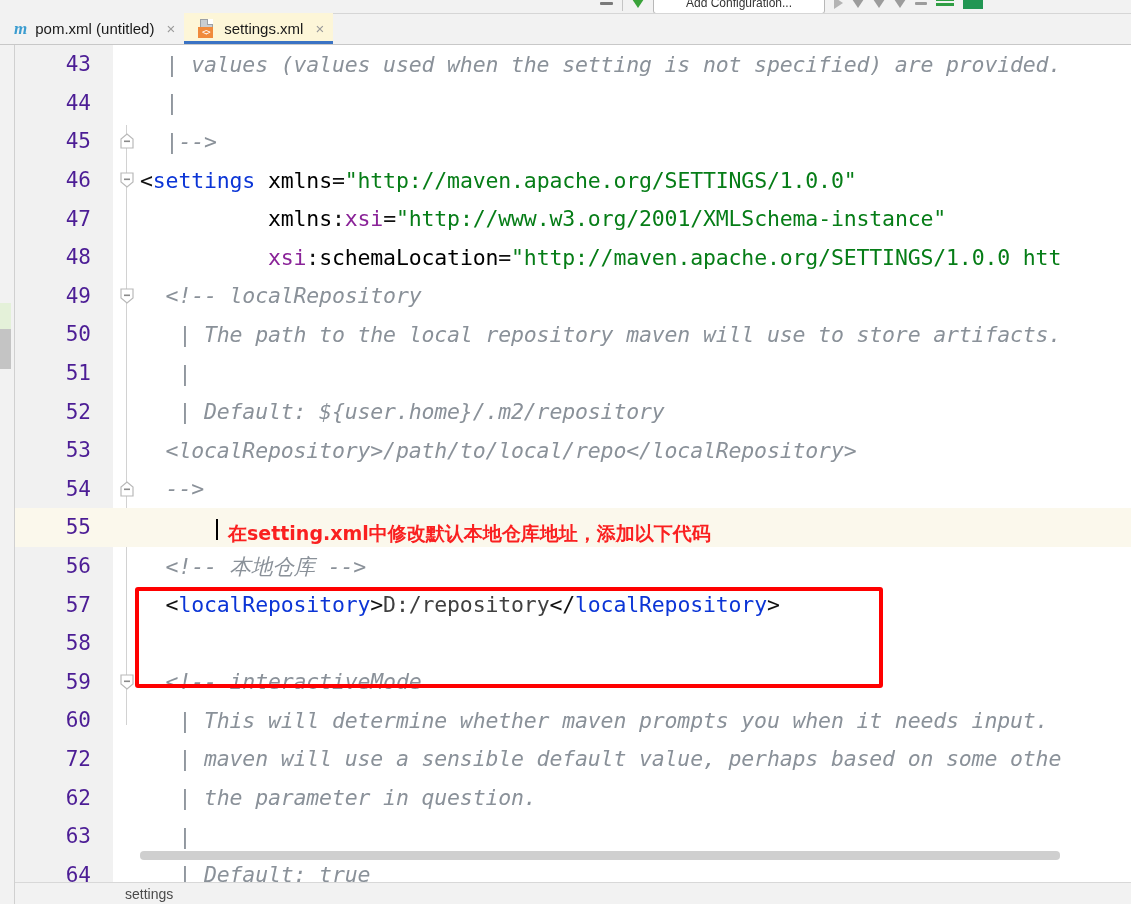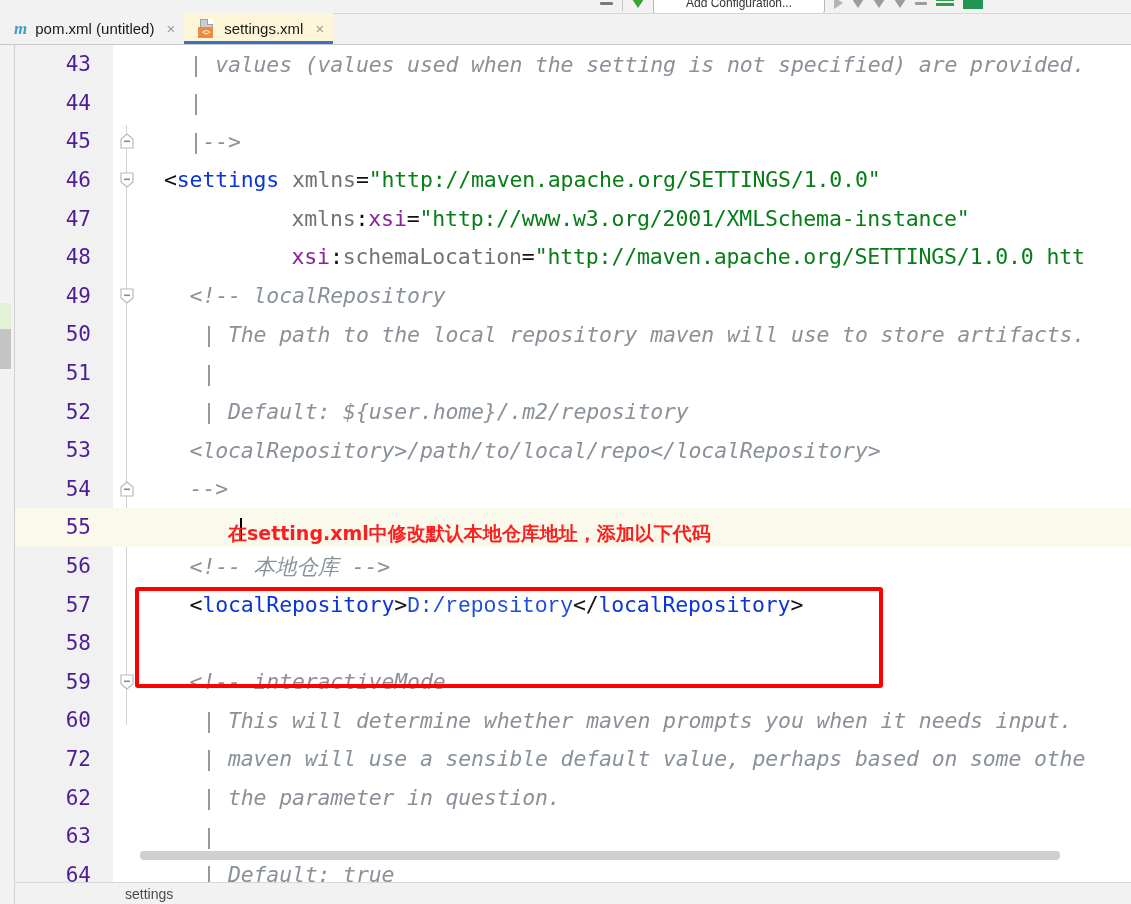--- a/index.html
+++ b/index.html
@@ -200,39 +200,38 @@
     position: relative;
   }
   .row .code {
     flex: 1 1 auto;
     font-family: "DejaVu Sans Mono", monospace;
     font-size: 21.5px;
     white-space: pre;
     color: #080808;
     letter-spacing: -0.15px;
     overflow: hidden;
-    margin-left: 24px;
   }
 
   
   .fold-start, .fold-end {
     position: absolute; left: 6px; top: 50%;
     width: 16px; height: 16px;
     margin-top: -8px;
   }
   .fold-start svg, .fold-end svg { display: block; }
 
   
   .cmt   { color: #8a9199; font-style: italic; }
   .tag   { color: #0b35d6; }
   .punct { color: #111111; }
-  .attr  { color: #737373; }
+  .attr  { color: #000000; }
   .attr2 { color: #8a2398; }
   .str   { color: #067d17; }
-  .txt   { color: #1d4ed8; font-family: Liberation Mono, monospace; }
+  .txt   { color: #404040; }
 
   
   .caret {
     position: absolute;
     width: 2px; height: 30px;
     background: #000000;
     top: 4px;
   }
 
   

